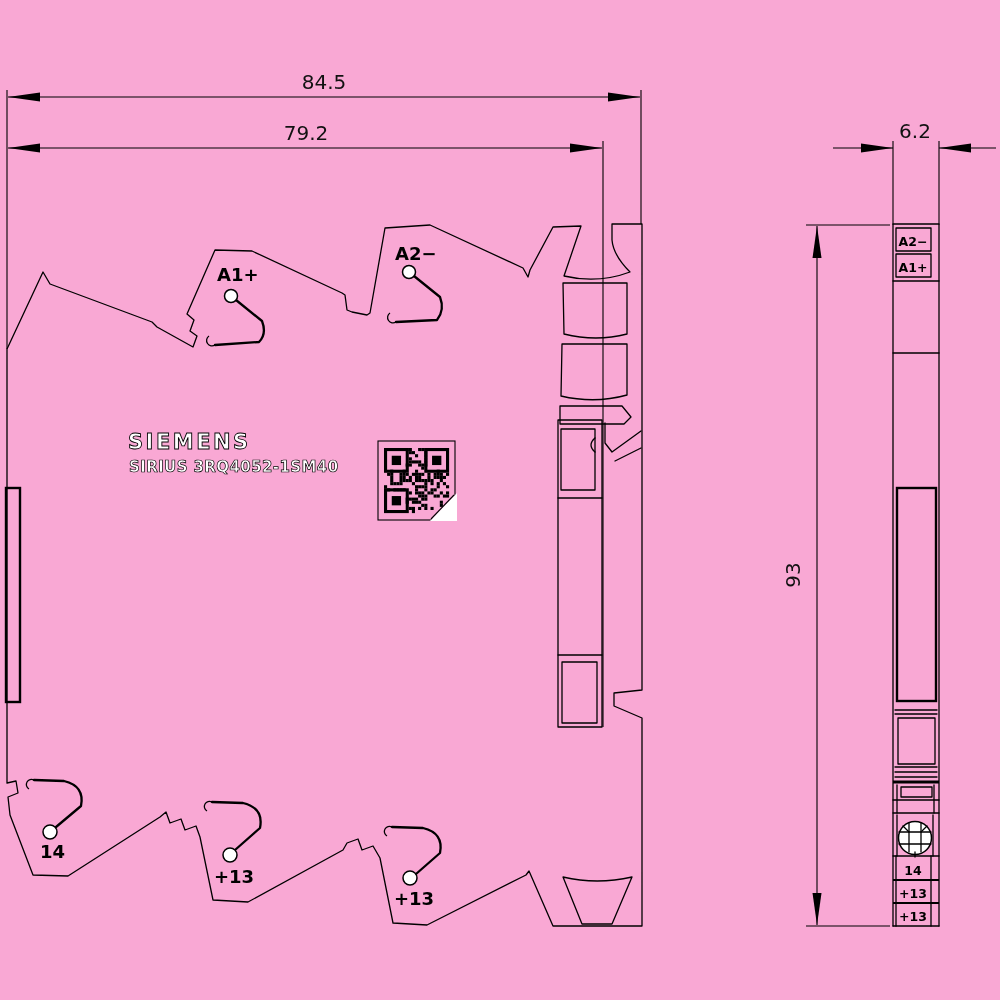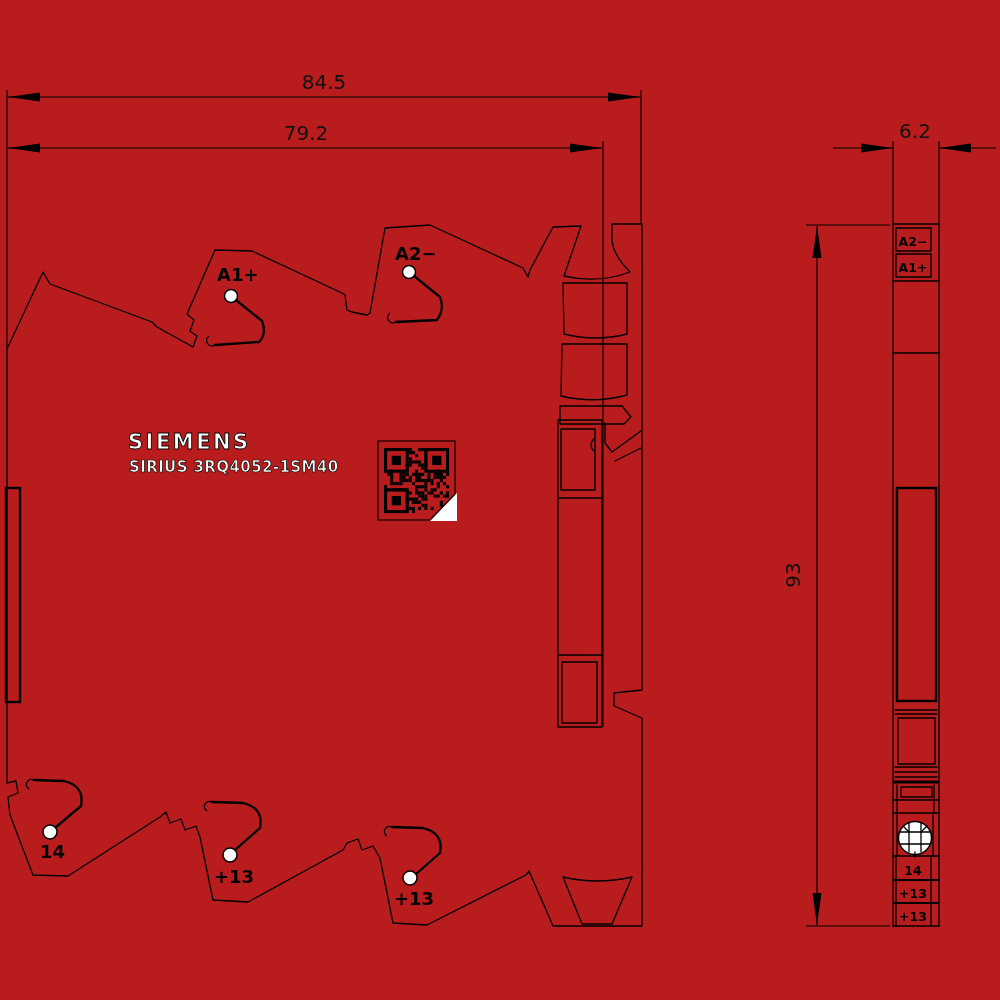--- a/index.html
+++ b/index.html
@@ -1,16 +1,16 @@
 <!DOCTYPE html>
 <html><head>
 <meta charset="utf-8">
 <style>
   html,body{margin:0;padding:0;background:#ffffff;}
-  #canvas{position:relative;width:1000px;height:1000px;background:#b91c1c;overflow:hidden;
+  #canvas{position:relative;width:1000px;height:1000px;background:#f9a8d4;overflow:hidden;
           font-family:"DejaVu Sans", sans-serif;}
   svg{position:absolute;left:0;top:0;}
   .ln{stroke:#000;stroke-width:1.3;fill:none;stroke-linejoin:round;stroke-linecap:round;}
   .thin{stroke:#000;stroke-width:1.1;fill:none;}
   .thick{stroke:#000;stroke-width:2.4;fill:none;}
   .spring{stroke:#000;stroke-width:2.3;fill:none;stroke-linecap:round;stroke-linejoin:round;}
   .hook{stroke:#000;stroke-width:1.3;fill:none;}
   .circ{stroke:#000;stroke-width:1.5;fill:#fff;}
   .arrow{fill:#000;stroke:none;}
   .dimtext{font-size:20px;fill:#111;}

